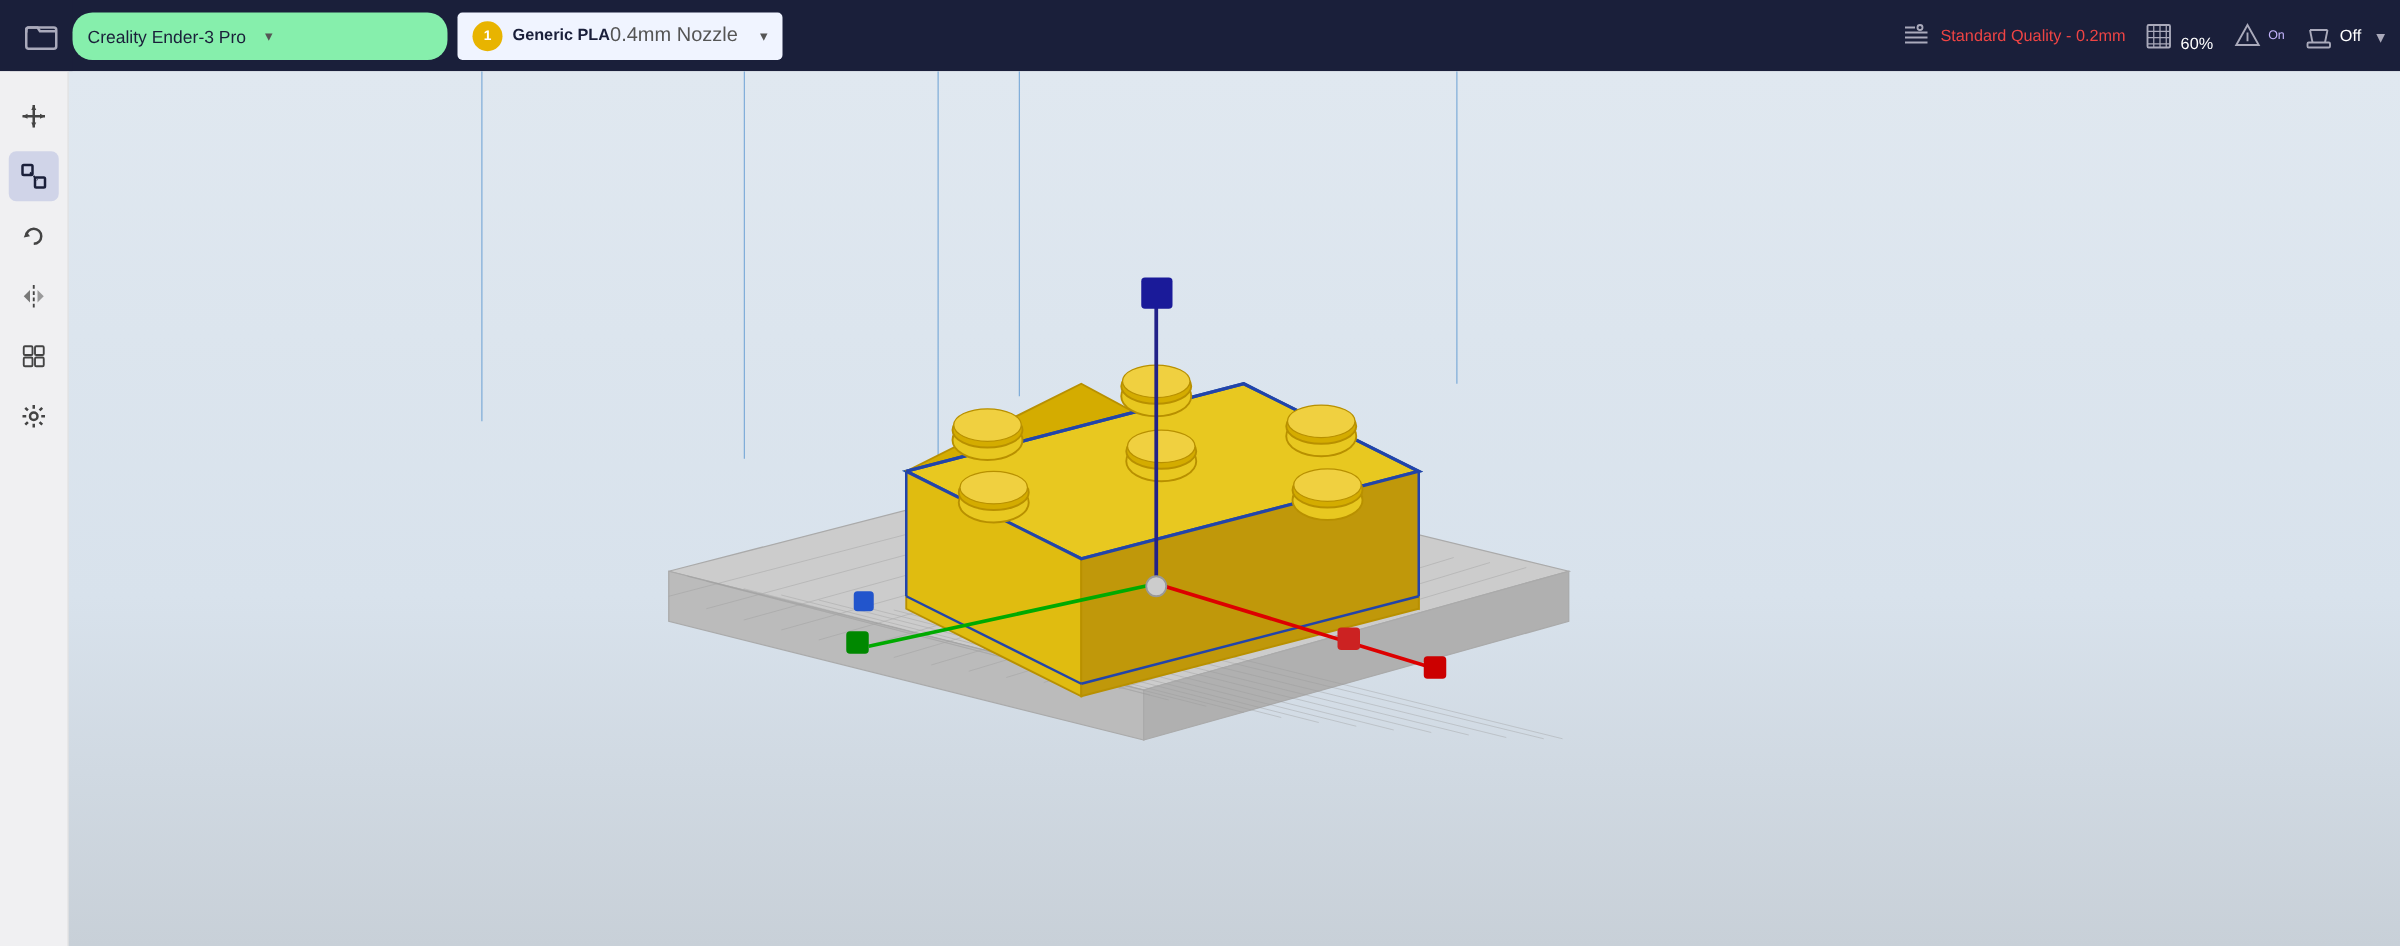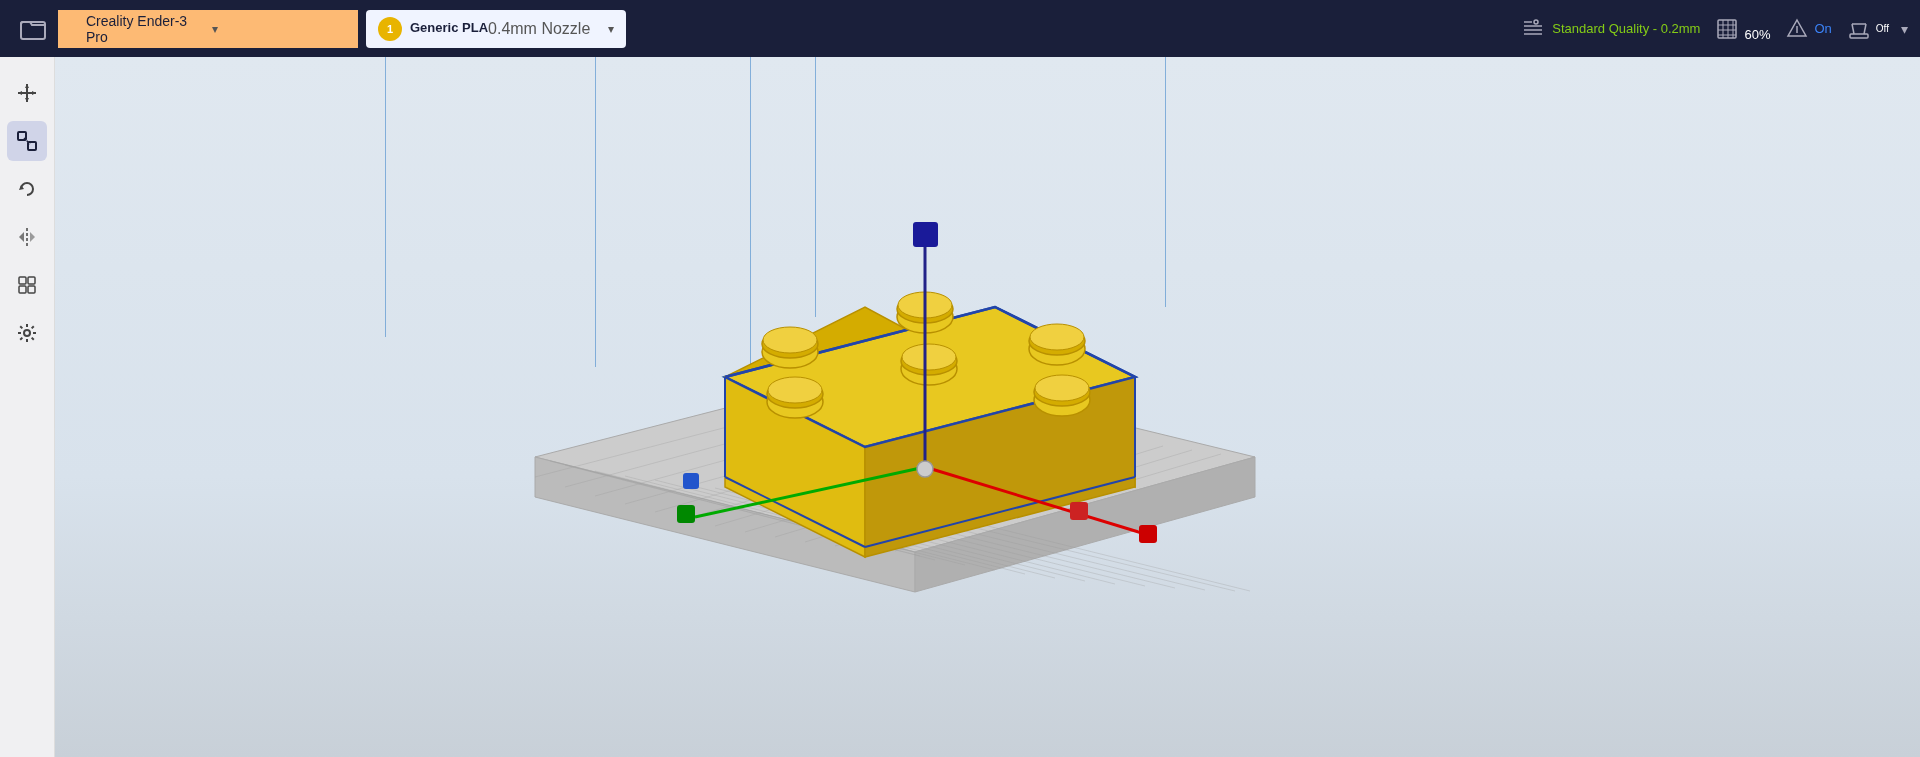--- a/index.html
+++ b/index.html
@@ -19,24 +19,24 @@
       height: 57px;
       display: flex;
       align-items: center;
       justify-content: center;
       background: #1a1f3a;
       flex-shrink: 0;
     }
     .printer-selector {
       display: flex;
       align-items: center;
-      background: #fdba74;
-      border-radius: 0;
+      background: #86efac;
+      border-radius: 16px;
       height: 38px;
-      padding: 0 28px;
+      padding: 0 12px;
       gap: 8px;
       min-width: 300px;
       cursor: pointer;
     }
     .printer-selector span { color: #1a1f3a; font-size: 14px; font-weight: 500; flex: 1; }
     .printer-selector .chevron { color: #555; font-size: 12px; }
 
     .filament-selector {
       display: flex;
       align-items: center;
@@ -68,45 +68,45 @@
     .filament-selector .chevron { color: #555; font-size: 12px; margin-left: auto; }
 
     .topbar-spacer { flex: 1; }
 
     .quality-section {
       display: flex;
       align-items: center;
       gap: 8px;
       margin-right: 16px;
     }
-    .quality-label { color: #84cc16; font-size: 13px; font-weight: 500; }
+    .quality-label { color: #ef4444; font-size: 13px; font-weight: 500; }
 
     .infill-section {
       display: flex;
       align-items: center;
       gap: 6px;
       margin-right: 16px;
     }
     .infill-value { color: #ffffff; font-size: 13px; margin-top: 12px; }
 
     .support-section {
       display: flex;
       align-items: center;
       gap: 6px;
       margin-right: 16px;
     }
-    .support-value { color: #3b82f6; font-size: 13px; }
+    .support-value { color: #c4b5fd; font-size: 10px; }
 
     .adhesion-section {
       display: flex;
       align-items: center;
       gap: 6px;
       margin-right: 8px;
     }
-    .adhesion-value { color: #ffffff; font-size: 10px; }
+    .adhesion-value { color: #ffffff; font-size: 13px; }
 
     .topbar-dropdown-btn {
       background: none;
       border: none;
       color: #aab;
       cursor: pointer;
       font-size: 14px;
       padding: 4px;
     }
 

